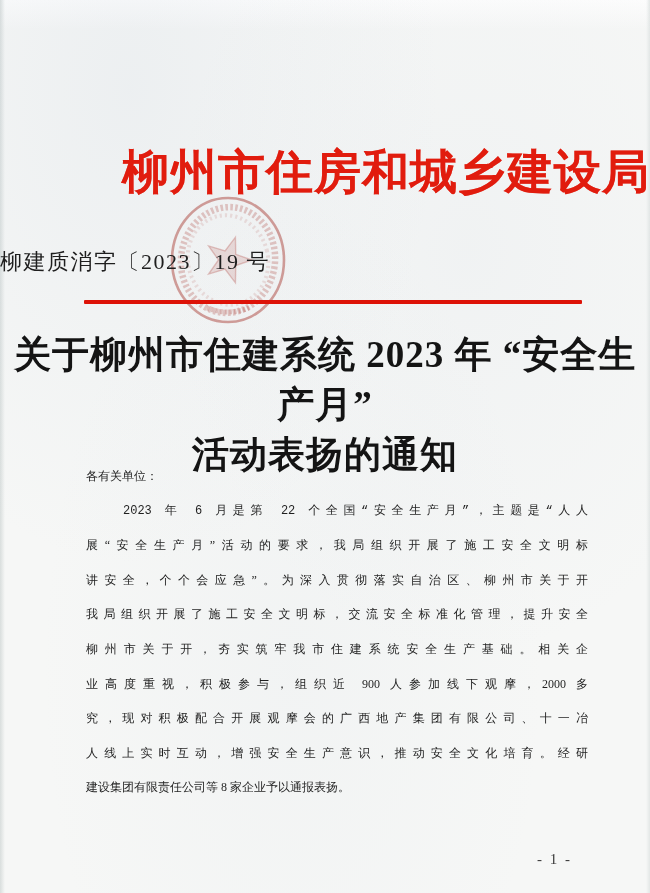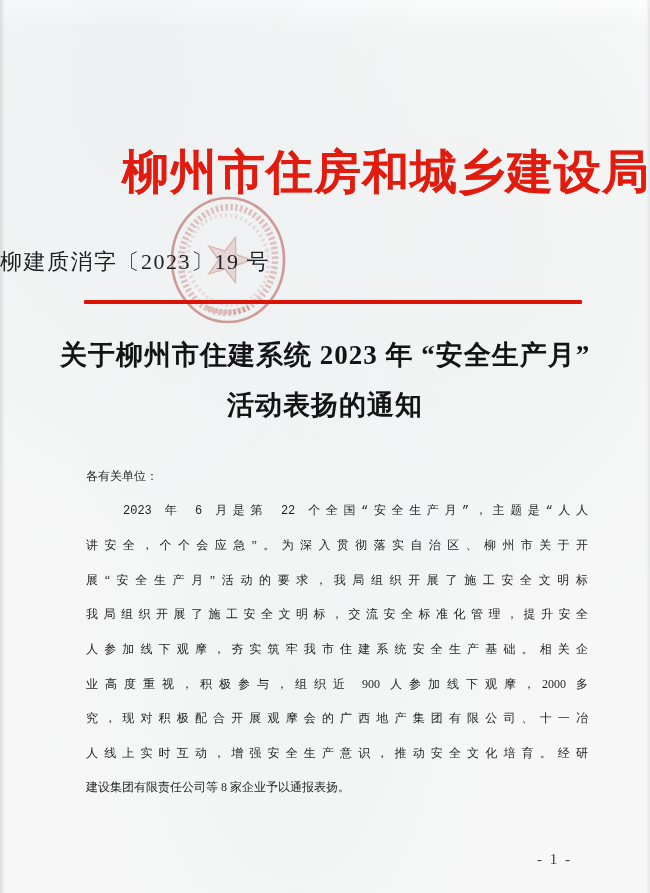--- a/index.html
+++ b/index.html
@@ -56,21 +56,21 @@
     height: 4px;
     background: #dd1207;
     border-radius: 1px;
   }
   .doc-title {
     position: absolute;
     left: 0; right: 0;
     top: 330px;
     text-align: center;
     font-weight: bold;
-    font-size: 27px;
+    font-size: 37px;
     line-height: 50px;
     color: #141414;
     letter-spacing: 1px;
   }
   .body-block {
     position: absolute;
     left: 86px;
     top: 459px;
     width: 502px;
     font-size: 12px;
@@ -132,24 +132,24 @@
 
   <div class="doc-title">
     <div>关于柳州市住建系统 2023 年 “安全生产月”</div>
     <div>活动表扬的通知</div>
   </div>
 
   <div class="body-block">
 
   <div class="line">各有关单位：</div>
       <div class="line indent justify">2023 年 6 月是第 22 个全国“安全生产月”，主题是“人人</div>
+      <div class="line justify">展“安全生产月”活动的要求，我局组织开展了施工安全文明标</div>
       <div class="line justify">讲安全，个个会应急”。为深入贯彻落实自治区、柳州市关于开</div>
-      <div class="line justify">展“安全生产月”活动的要求，我局组织开展了施工安全文明标</div>
       <div class="line justify">我局组织开展了施工安全文明标，交流安全标准化管理，提升安全</div>
-      <div class="line justify">人参加线下观摩，夯实筑牢我市住建系统安全生产基础。相关企</div>
+      <div class="line justify">柳州市关于开，夯实筑牢我市住建系统安全生产基础。相关企</div>
       <div class="line justify">业高度重视，积极参与，组织近 900 人参加线下观摩，2000 多</div>
       <div class="line justify">究，现对积极配合开展观摩会的广西地产集团有限公司、十一冶</div>
       <div class="line justify">人线上实时互动，增强安全生产意识，推动安全文化培育。经研</div>
       <div class="line">建设集团有限责任公司等 8 家企业予以通报表扬。</div>
     </div>
 
   <div class="page-number">- 1 -</div>
 
 </div>
 

